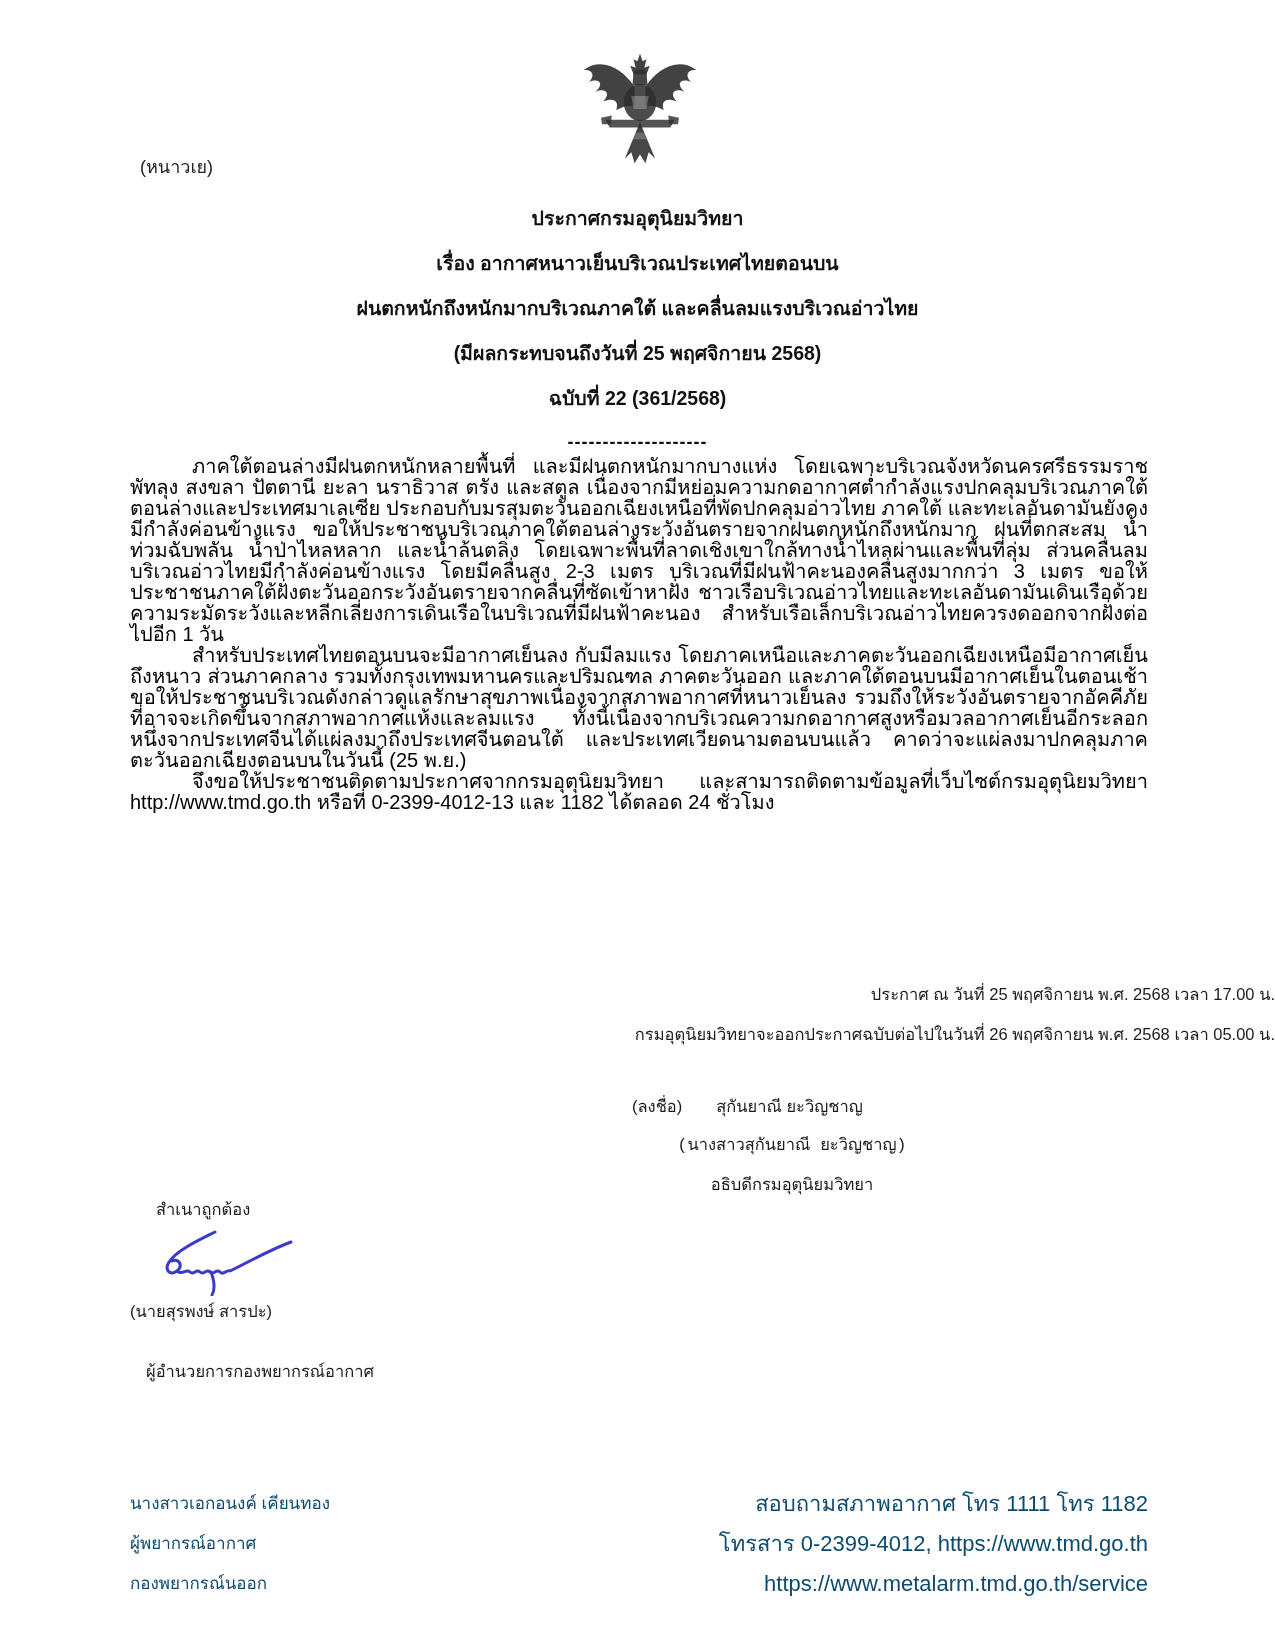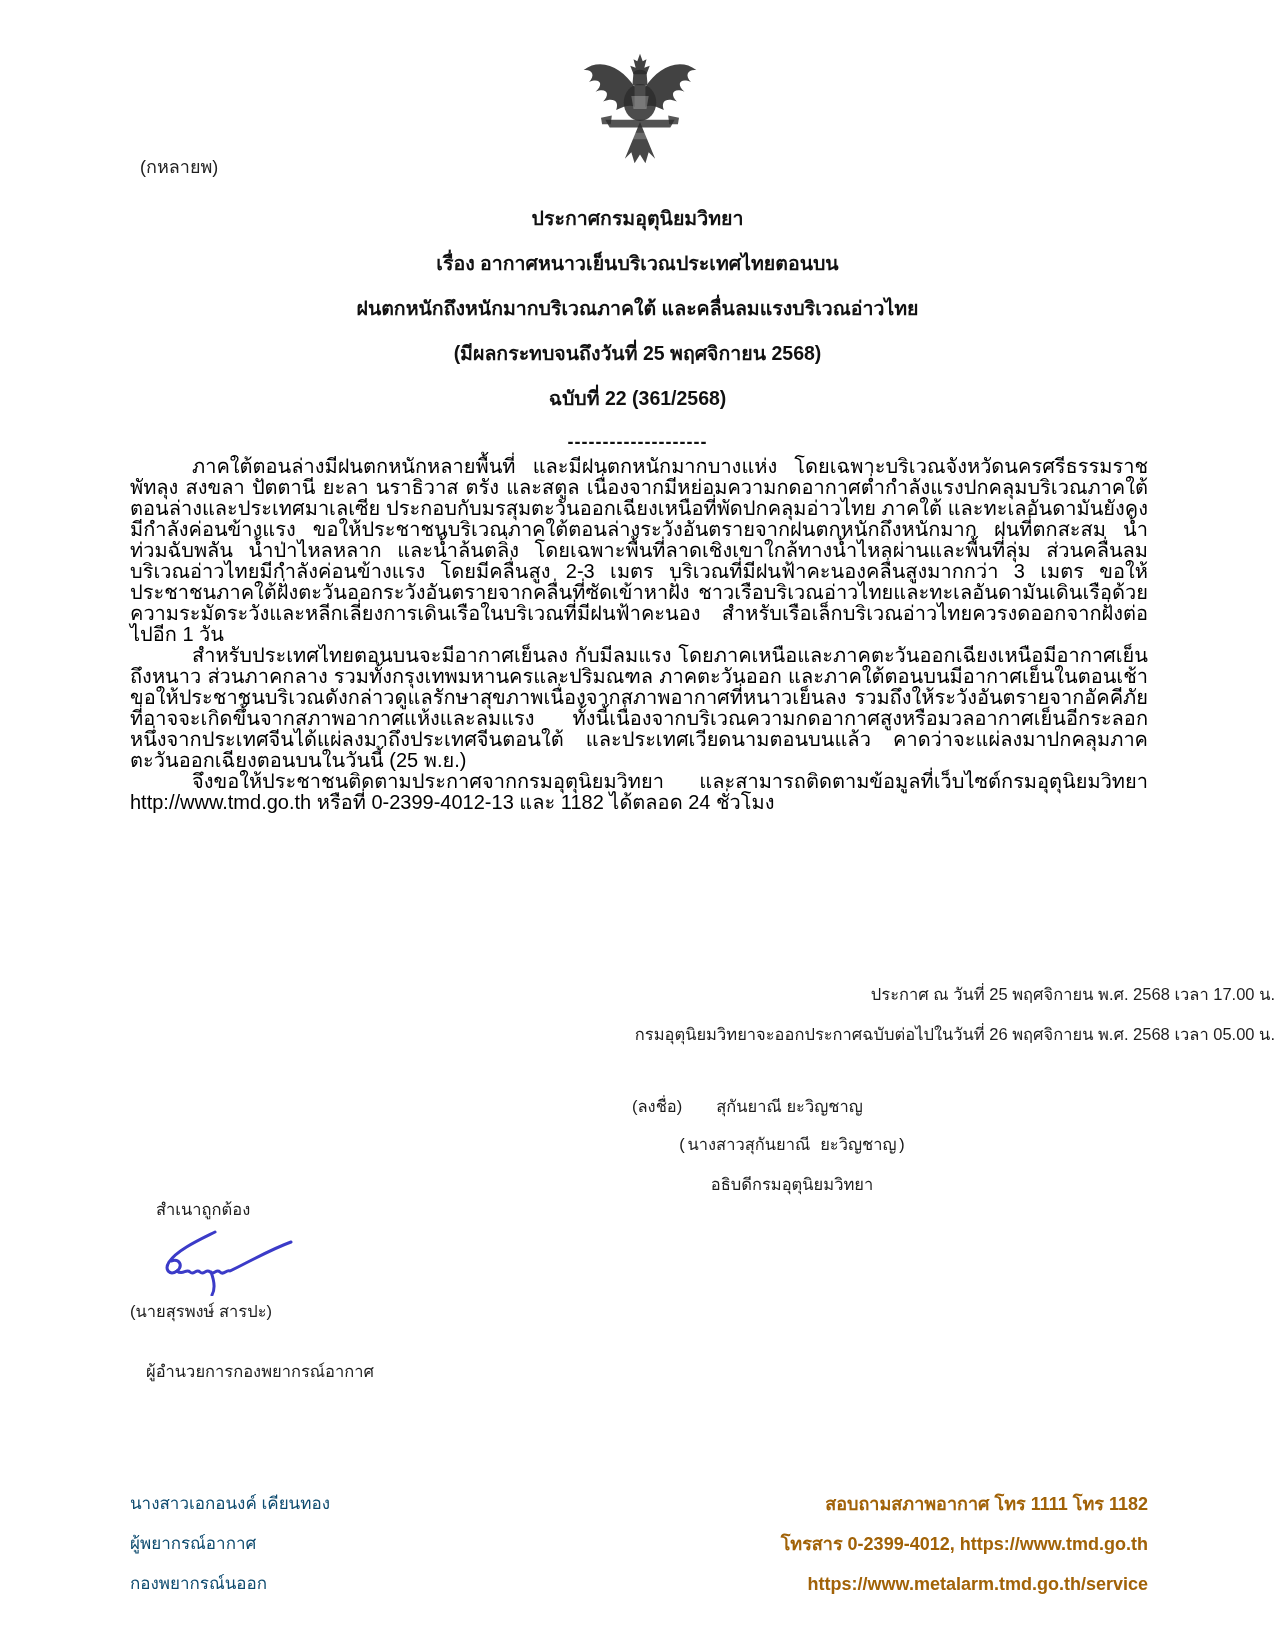--- a/index.html
+++ b/index.html
@@ -108,25 +108,24 @@
     left: 130px;
     top: 1484px;
     font-size: 17px;
     line-height: 40px;
     color: #0c4a6e;
   }
   .footer-right {
     position: absolute;
     right: 127px;
     top: 1484px;
-    font-size: 18px;
+    font-size: 22px;
     line-height: 40px;
     text-align: right;
-    color: #a16207;
-    font-weight: bold;
+    color: #0c4a6e;
   }
 </style>
 </head>
 <body>
 
 <div class="page">
 
   <div class="emblem-wrap">
     <svg viewBox="0 0 120 104" xmlns="http://www.w3.org/2000/svg">
       <g fill="#2d2d2d">
@@ -147,21 +146,21 @@
         <path d="M24 60 L34 58 L33 66 L25 66 Z" opacity="0.8"></path>
         <path d="M96 60 L86 58 L87 66 L95 66 Z" opacity="0.8"></path>
 
         <path d="M60 64 L46 98 L52 92 L55 102 L60 94 L65 102 L68 92 L74 98 Z" opacity="0.88"></path>
 
         <path d="M50 74 L70 74 L68 80 L52 80 Z" fill="#ffffff" opacity="0.2"></path>
       </g>
     </svg>
   </div>
 
-  <div class="copy-label">(กหลายพ)</div>
+  <div class="copy-label">(หนาวเย)</div>
 
   <div class="header-block">
     <div class="header-line">ประกาศกรมอุตุนิยมวิทยา</div>
     <div class="header-line">เรื่อง อากาศหนาวเย็นบริเวณประเทศไทยตอนบน</div>
     <div class="header-line">ฝนตกหนักถึงหนักมากบริเวณภาคใต้ และคลื่นลมแรงบริเวณอ่าวไทย</div>
     <div class="header-line">(มีผลกระทบจนถึงวันที่ 25 พฤศจิกายน 2568)</div>
     <div class="header-line">ฉบับที่ 22 (361/2568)</div>
     <div class="divider-line">--------------------</div>
   </div>
 

